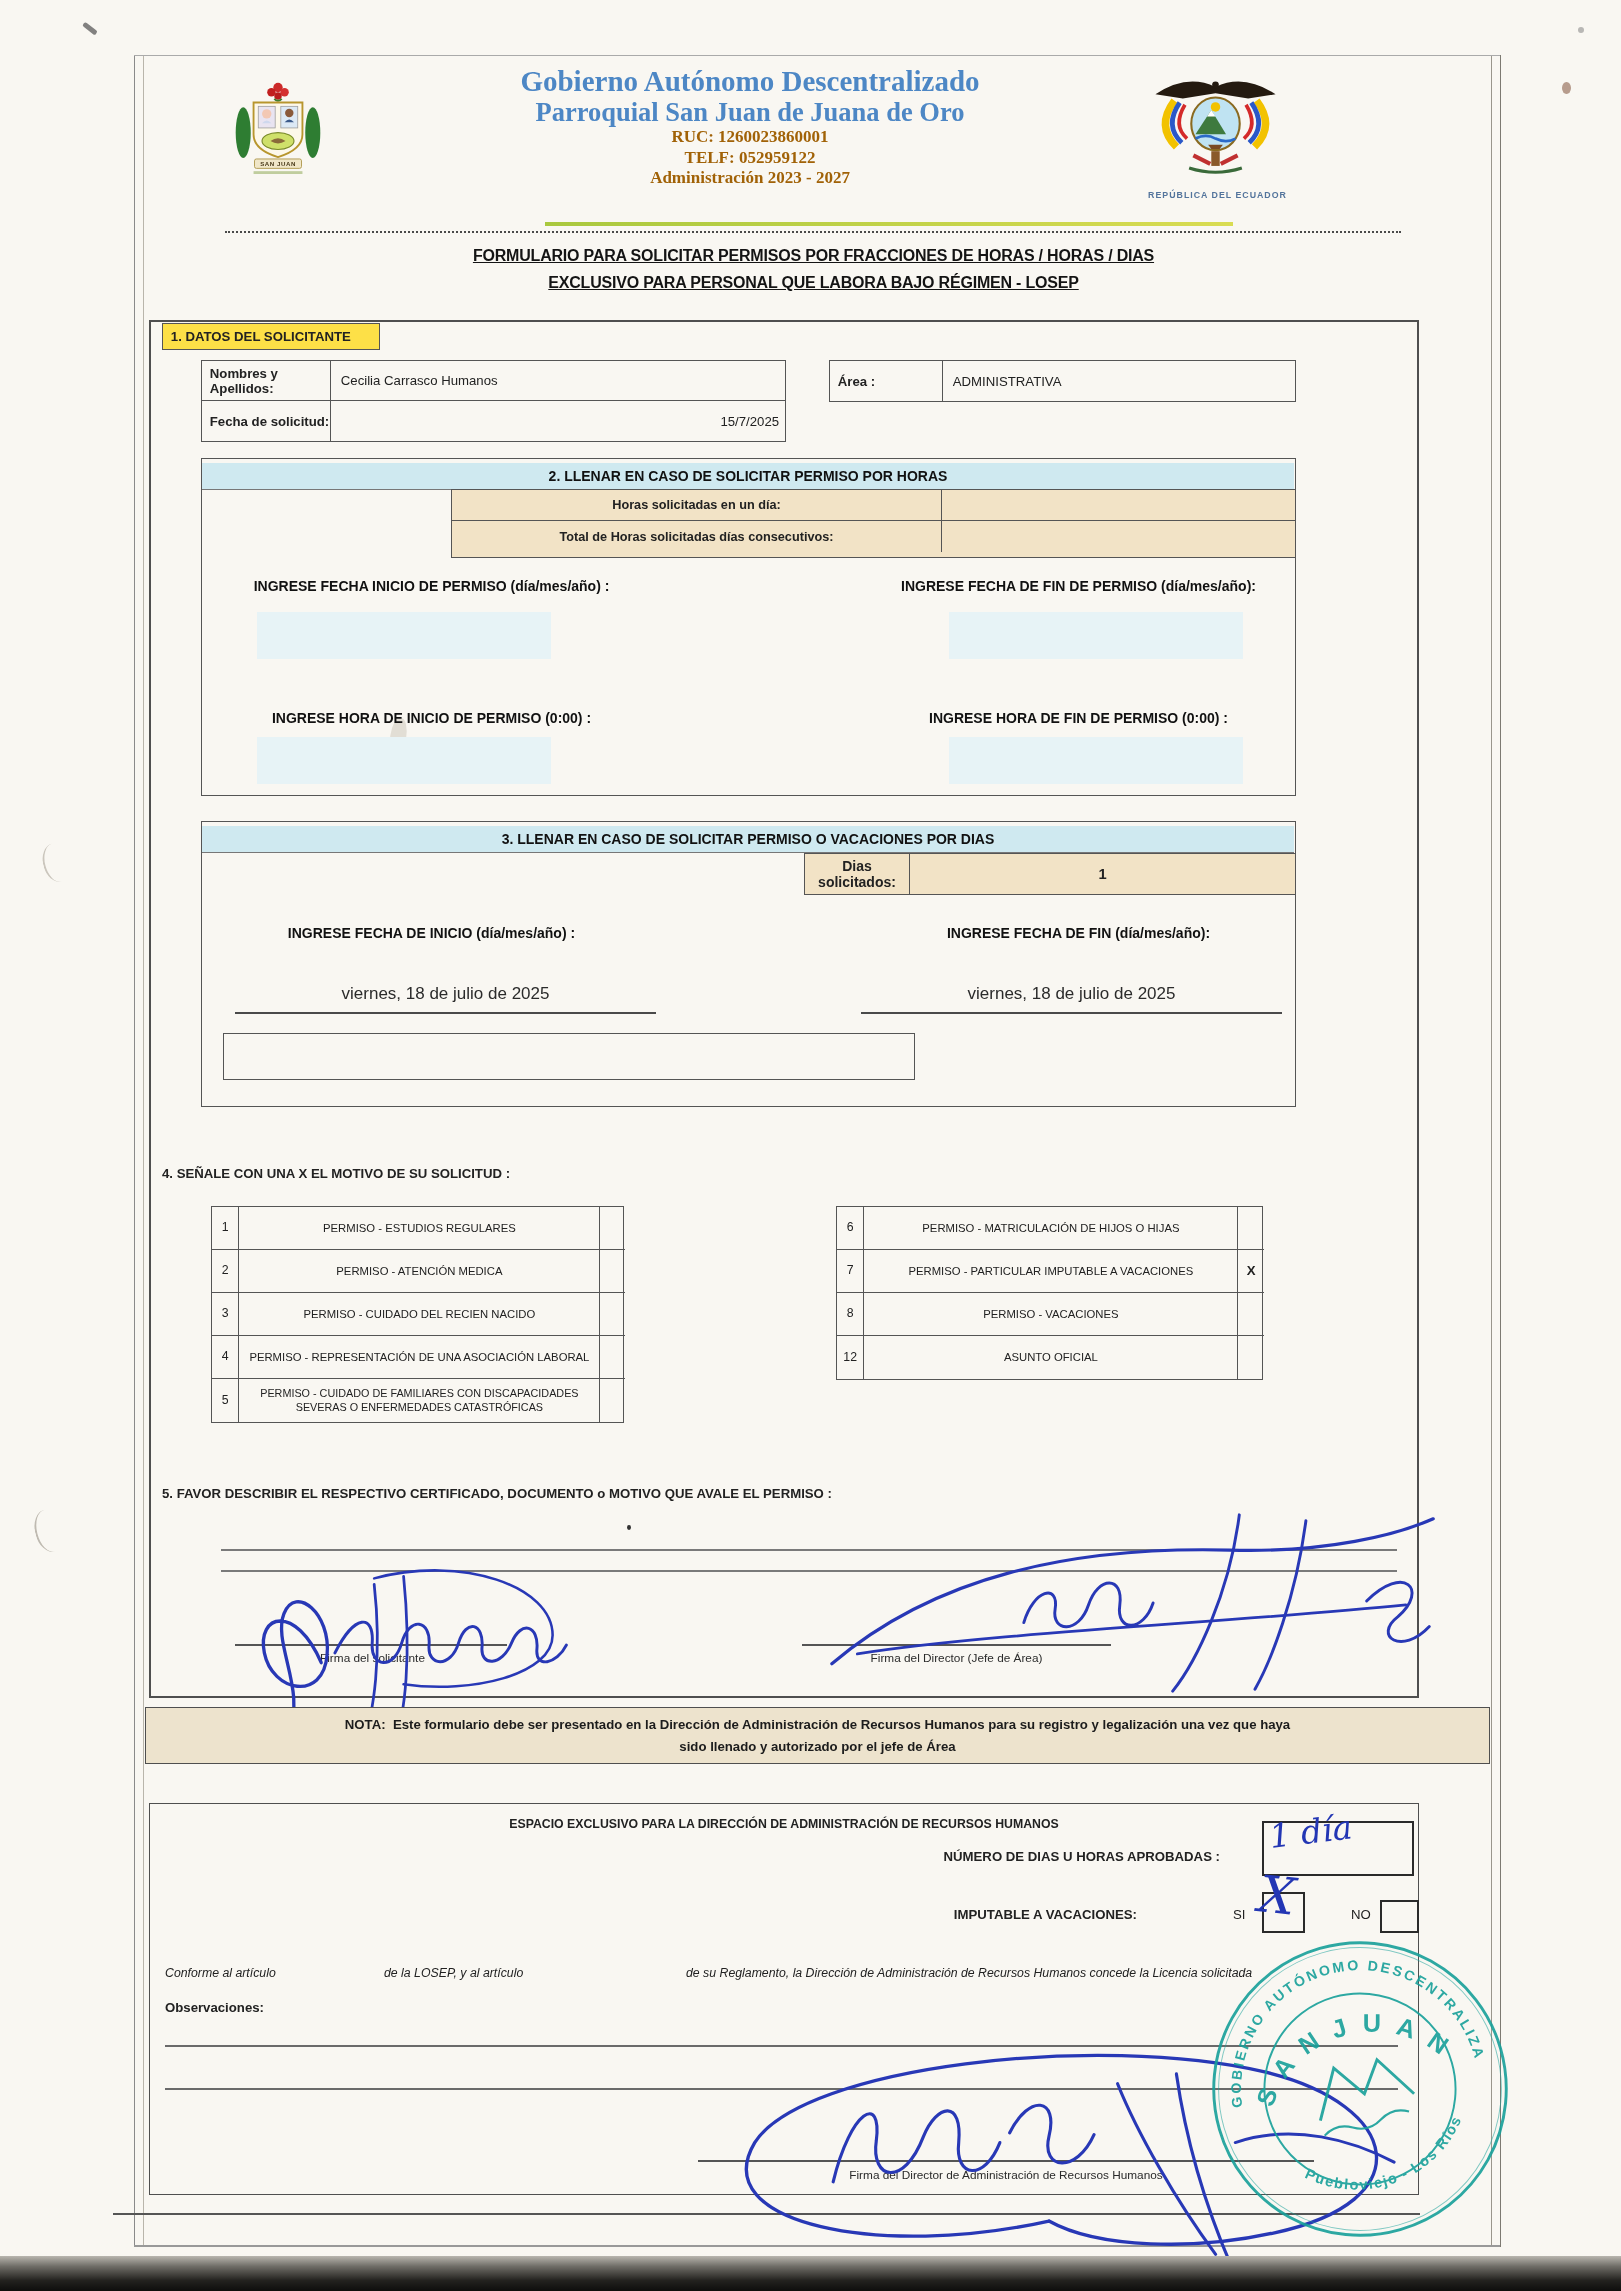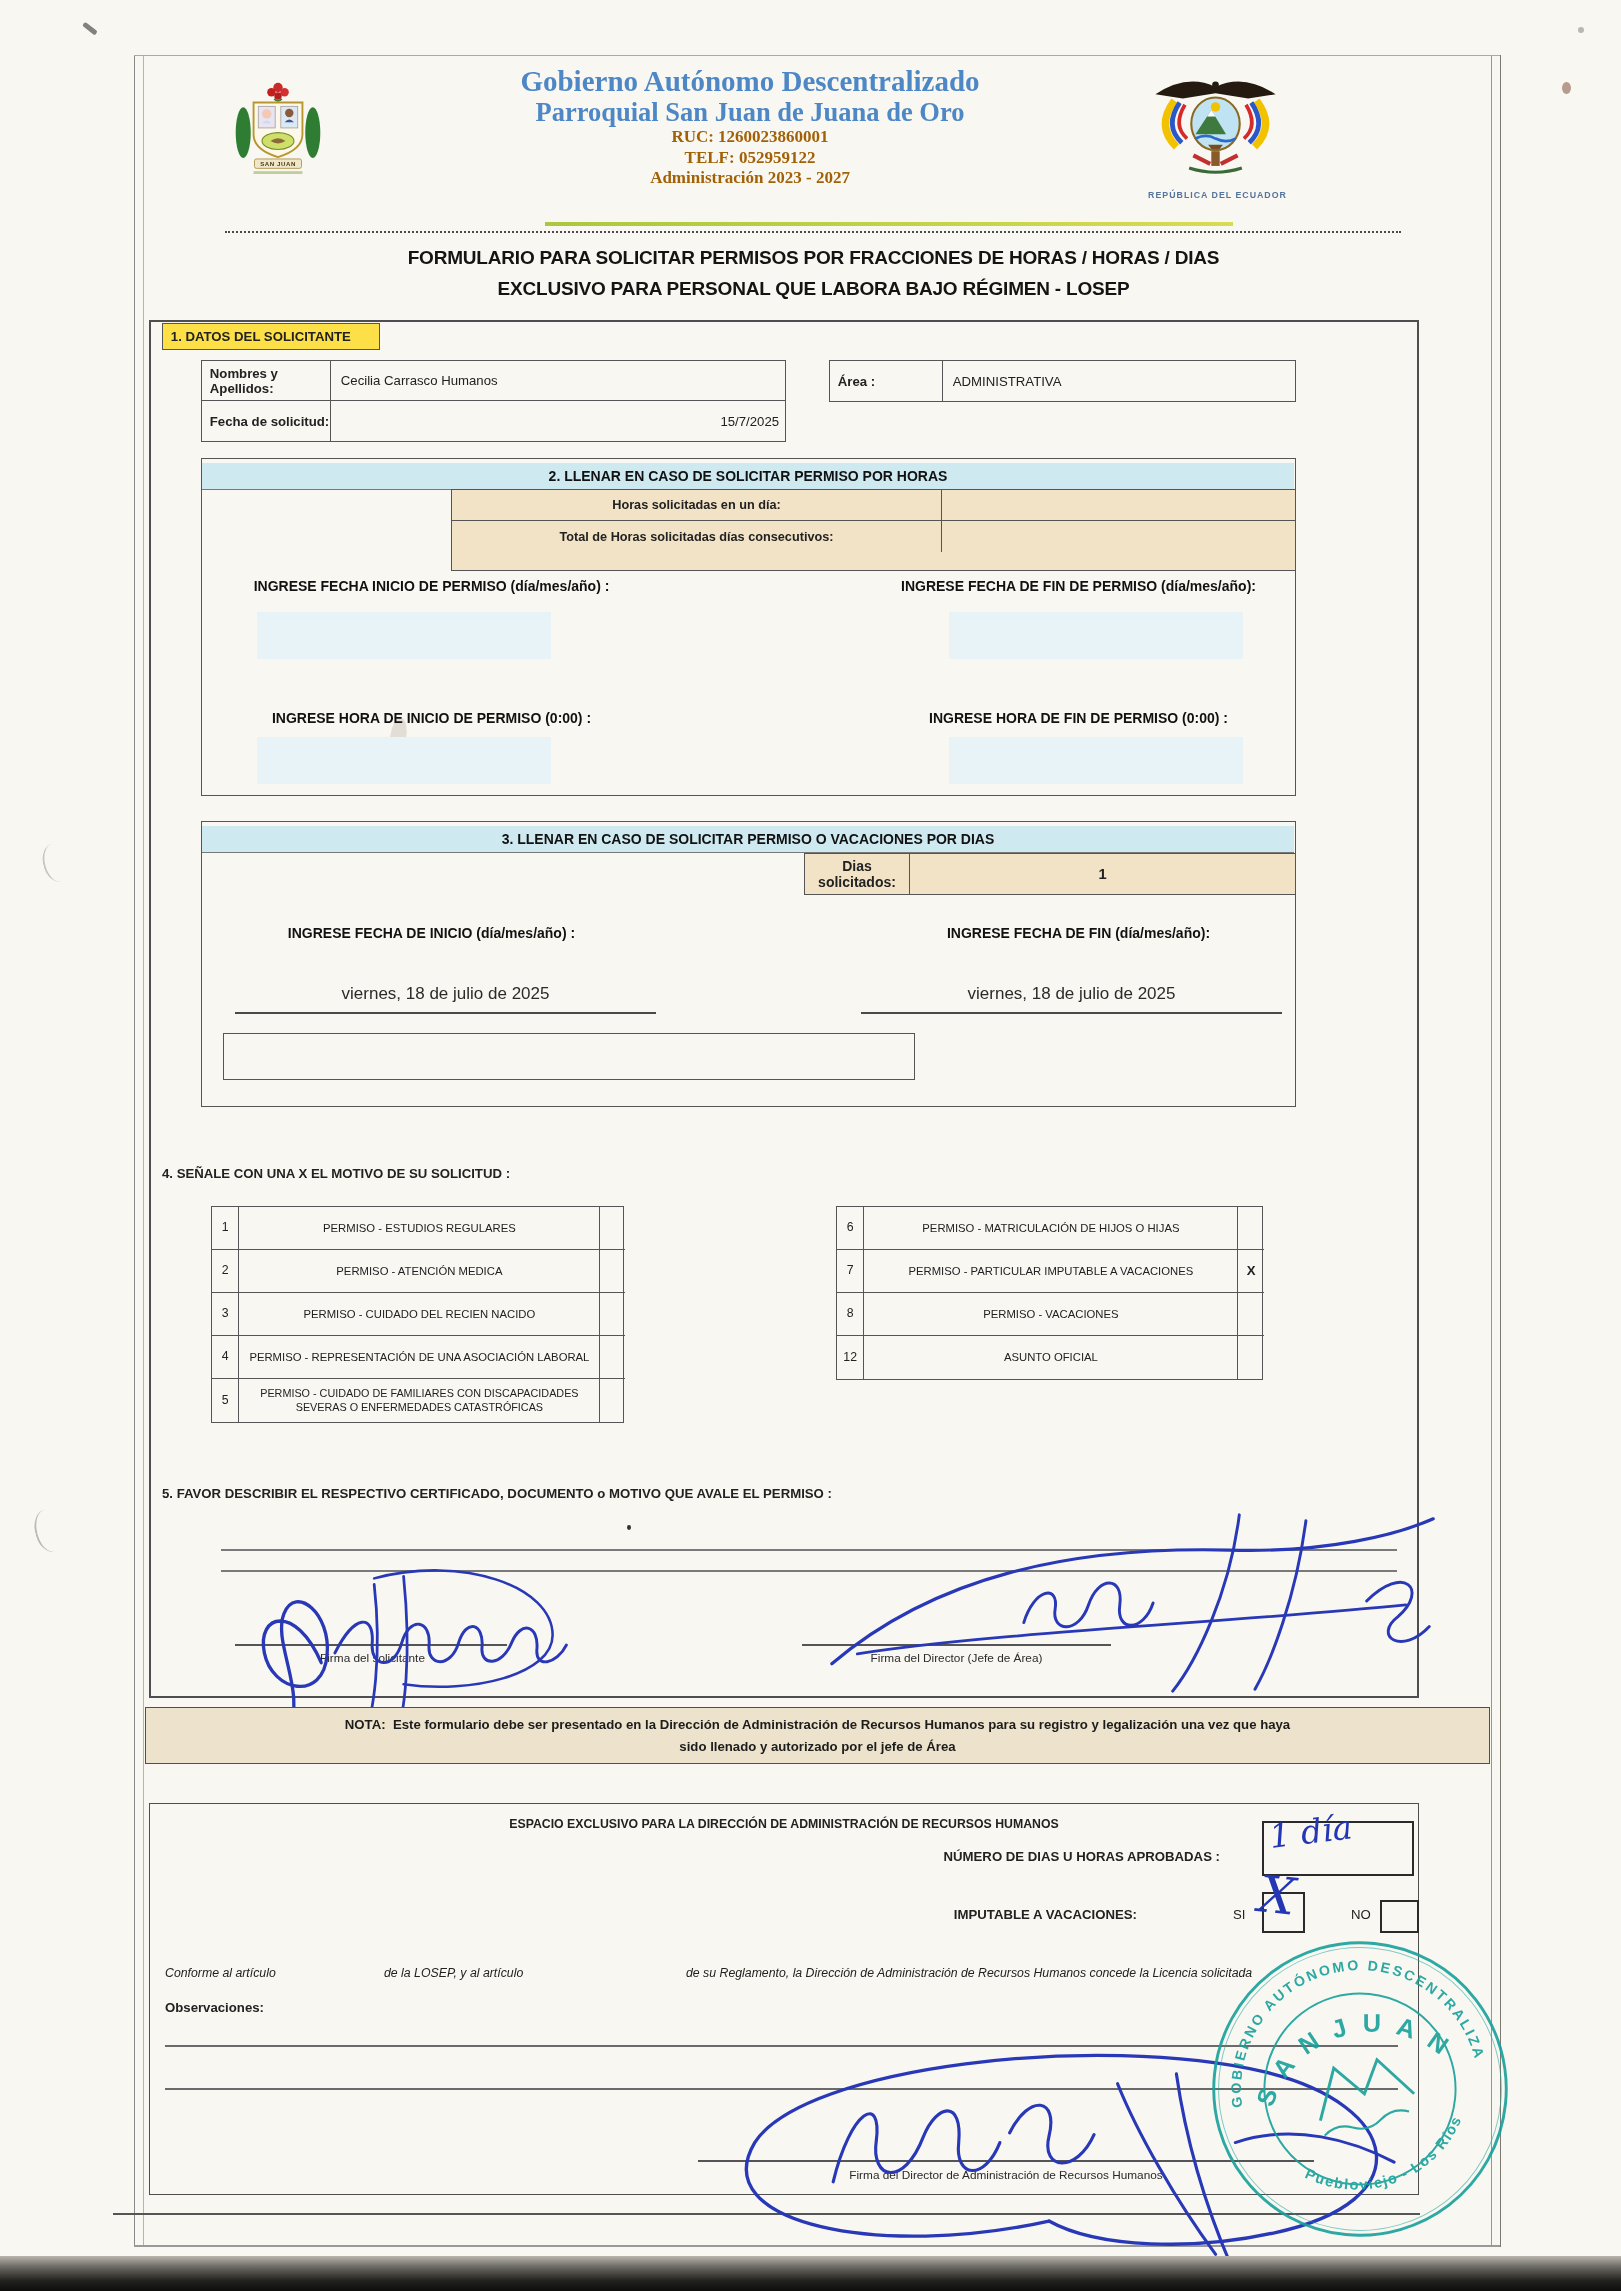--- a/index.html
+++ b/index.html
@@ -8,21 +8,21 @@
   .abs{position:absolute;}
   .bold{font-weight:bold;}
   .ctr{text-align:center;}
   .hline{position:absolute;background:#6e6e6e;height:2px;}
   .vline{position:absolute;background:#8a8a8a;width:1.4px;}
   
   .org1{font-family:"Liberation Serif",serif;font-weight:bold;font-size:29px;color:#4d87c5;line-height:32px;}
   .org2{font-family:"Liberation Serif",serif;font-weight:bold;font-size:26.5px;color:#4d87c5;line-height:30px;}
   .orgsm{font-family:Liberation Serif, serif;font-weight:bold;font-size:17px;color:#a16207;line-height:20.6px;}
   .dotline{position:absolute;border-top:2.5px dotted #4a4a4a;}
-  .ttl{font-size:19px;font-weight:bold;color:#141414;letter-spacing:-0.2px;}
+  .ttl{font-size:16px;font-weight:bold;color:#141414;letter-spacing:-0.2px;text-decoration:underline;}
   
   .box{position:absolute;border:1.6px solid #4f4f4f;box-sizing:border-box;}
   .thinbox{position:absolute;border:1.2px solid #555;box-sizing:border-box;}
   .secbar{position:absolute;background:#cfe9f0;display:flex;align-items:center;justify-content:center;
           font-weight:bold;font-size:14px;color:#111;border-bottom:1px solid #777;box-sizing:border-box;}
   .grid{position:absolute;display:grid;border:1.2px solid #555;box-sizing:border-box;background:#fff0;}
   .cell{border-right:1.2px solid #555;border-bottom:1.2px solid #555;display:flex;align-items:center;
         box-sizing:border-box;font-size:13.2px;overflow:hidden;}
   .cell.noR{border-right:none;} .cell.noB{border-bottom:none;}
   .cell.lab{font-weight:bold;padding-left:7.8px;}
@@ -138,21 +138,21 @@
     <div class="cell valr noR noB">15/7/2025</div>
   </div>
 
   <div class="grid" style="left:829px;top:360px;width:467px;height:42px;grid-template-columns:113px 1fr;grid-auto-rows:40px;">
     <div class="cell lab noB">Área :</div>
     <div class="cell val noR noB">ADMINISTRATIVA</div>
   </div>
 
   <div class="thinbox" style="left:201px;top:458px;width:1095px;height:338px;border-width:1.4px;"></div>
   <div class="secbar" style="left:202px;top:463px;width:1092px;height:26.5px;">2. LLENAR EN CASO DE SOLICITAR PERMISO POR HORAS</div>
-  <div class="grid tan" style="left:451px;top:489px;width:845px;height:82px;grid-template-columns:490px 1fr;grid-auto-rows:31px;">
+  <div class="grid tan" style="left:451px;top:489px;width:845px;height:69px;grid-template-columns:490px 1fr;grid-auto-rows:31px;">
     <div class="cell tanlab tan">Horas solicitadas en un día:</div>
     <div class="cell tan noR"></div>
     <div class="cell tanlab tan noB">Total de Horas solicitadas días consecutivos:</div>
     <div class="cell tan noR noB"></div>
   </div>
 
   <div class="inglab" style="left:221px;top:578px;width:421px;">INGRESE FECHA INICIO DE PERMISO (día/mes/año) :</div>
   <div class="inglab" style="left:863px;top:578px;width:431px;">INGRESE FECHA DE FIN DE PERMISO (día/mes/año):</div>
   <div class="bluefield" style="left:257px;top:612px;width:294px;height:47px;"></div>
   <div class="bluefield" style="left:949px;top:612px;width:294px;height:47px;"></div>

